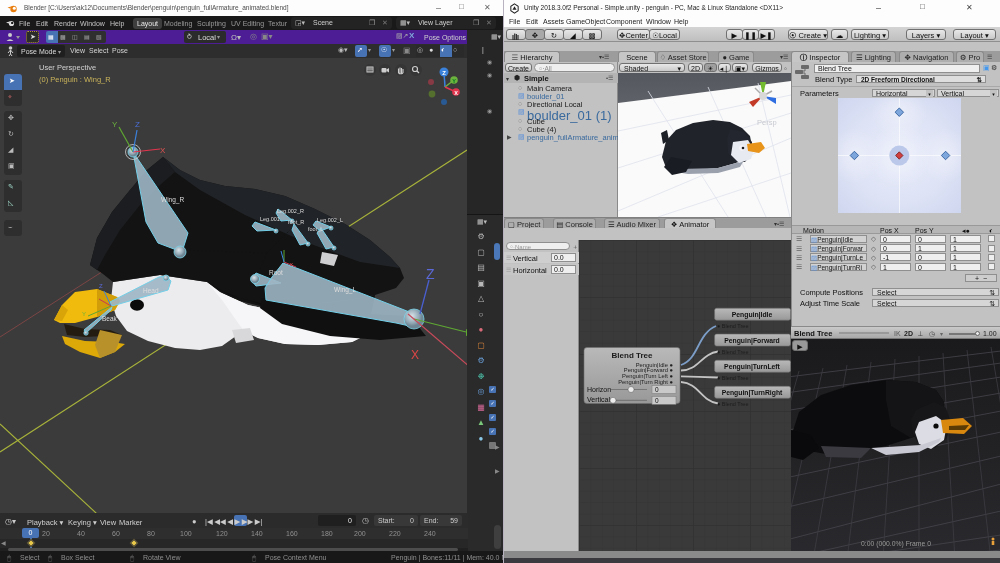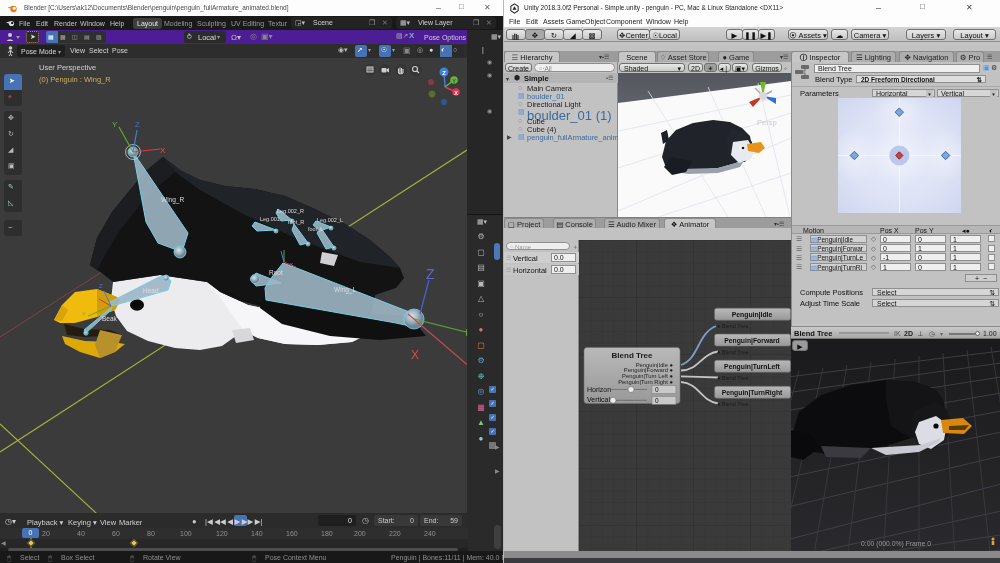--- a/index.html
+++ b/index.html
@@ -416,23 +416,23 @@
           </svg></div>
       <div class="ubtn" style="left:21px;top:2px;width:20px;height:11px;line-height:11px;background:#a8a8a8">✥</div>
       <div class="ubtn" style="left:40px;top:2px;width:20px;height:11px;line-height:11px">↻</div>
       <div class="ubtn" style="left:59px;top:2px;width:20px;height:11px;line-height:11px">◢</div>
       <div class="ubtn" style="left:78px;top:2px;width:20px;height:11px;line-height:11px">▩</div>
       <div class="ubtn" style="left:113px;top:2px;width:33px;height:11px;line-height:11px">✥Center</div>
       <div class="ubtn" style="left:145px;top:2px;width:31px;height:11px;line-height:11px">☉Local</div>
       <div class="ubtn" style="left:222px;top:2px;width:17px;height:11px;line-height:11px">▶</div>
       <div class="ubtn" style="left:238px;top:2px;width:17px;height:11px;line-height:11px">❚❚</div>
       <div class="ubtn" style="left:254px;top:2px;width:17px;height:11px;line-height:11px">▶❚</div>
-      <div class="ubtn" style="left:284px;top:2px;width:40px;height:11px;line-height:11px">⦿ Assets ▾</div>
+      <div class="ubtn" style="left:284px;top:2px;width:40px;height:11px;line-height:11px">⦿ Create ▾</div>
       <div class="ubtn" style="left:327px;top:2px;width:17px;height:11px;line-height:11px">☁</div>
-      <div class="ubtn" style="left:347px;top:2px;width:38px;height:11px;line-height:11px">Camera ▾</div>
+      <div class="ubtn" style="left:347px;top:2px;width:38px;height:11px;line-height:11px">Lighting ▾</div>
       <div class="ubtn" style="left:402px;top:2px;width:40px;height:11px;line-height:11px">Layers ▾</div>
       <div class="ubtn" style="left:449px;top:2px;width:43px;height:11px;line-height:11px">Layout ▾</div>
     </div>
     <div id="upanels" class="abs" style="left:0;top:51px;width:497px;height:551px">
 
       <div class="tabrow" style="top:0;left:0"></div>
       <div class="tab" style="left:0;width:56px"><span style="color:#555">☰</span> Hierarchy</div>
       <span class="lbl" style="left:95px;top:2px;font-size:6px;color:#333">▾•☰</span>
       <div class="tab" style="left:114px;width:38px">Scene</div>
       <div class="tab inactive" style="left:153px;width:52px">♢ Asset Store</div>
@@ -450,21 +450,21 @@
         <div class="abs" style="left:0;top:11px;width:114px;height:10px;background:#b4b4b4"></div>
         <span class="lbl" style="left:2px;top:13px;font-size:6px;color:#333">▾</span>
         <span class="lbl" style="left:10px;top:12px;font-size:7px;color:#222">⬢</span>
         <span class="lbl" style="left:20px;top:12px;font-size:7.5px;color:#111;font-weight:bold">Simple</span>
         <span class="lbl" style="left:102px;top:12px;font-size:6px;color:#444">•☰</span>
         <span class="lbl" style="left:14px;top:21.5px;font-size:7px;color:#888">○</span>
           <span class="lbl" style="left:23px;top:21.5px;font-size:7.5px;color:#1a1a1a">Main Camera</span>
         <span class="lbl" style="left:14px;top:29.8px;font-size:7px;color:#5a8fd8">▨</span>
           <span class="lbl" style="left:23px;top:29.8px;font-size:7.5px;color:#3a6a9e">boulder_01</span>
         <span class="lbl" style="left:14px;top:38.1px;font-size:7px;color:#888">○</span>
-          <span class="lbl" style="left:23px;top:38.1px;font-size:7.5px;color:#1a1a1a">Directional Light</span>
+          <span class="lbl" style="left:23px;top:38.1px;font-size:7.5px;color:#1a1a1a">Directional Local</span>
         <span class="lbl" style="left:14px;top:46.4px;font-size:7px;color:#5a8fd8">▨</span>
           <span class="lbl" style="left:23px;top:46.4px;font-size:13px;color:#3a6a9e">boulder_01 (1)</span>
         <span class="lbl" style="left:14px;top:54.7px;font-size:7px;color:#888">○</span>
           <span class="lbl" style="left:23px;top:54.7px;font-size:7.5px;color:#1a1a1a">Cube</span>
         <span class="lbl" style="left:14px;top:63px;font-size:7px;color:#888">○</span>
           <span class="lbl" style="left:23px;top:63px;font-size:7.5px;color:#1a1a1a">Cube (4)</span>
         <span class="lbl" style="left:3px;top:71.3px;font-size:6px;color:#444">▶</span>
         <span class="lbl" style="left:14px;top:71.3px;font-size:7px;color:#5a8fd8">▨</span>
           <span class="lbl" style="left:23px;top:71.3px;font-size:7.5px;color:#3a6a9e">penguin_fullArmature_animat</span>
       </div>

